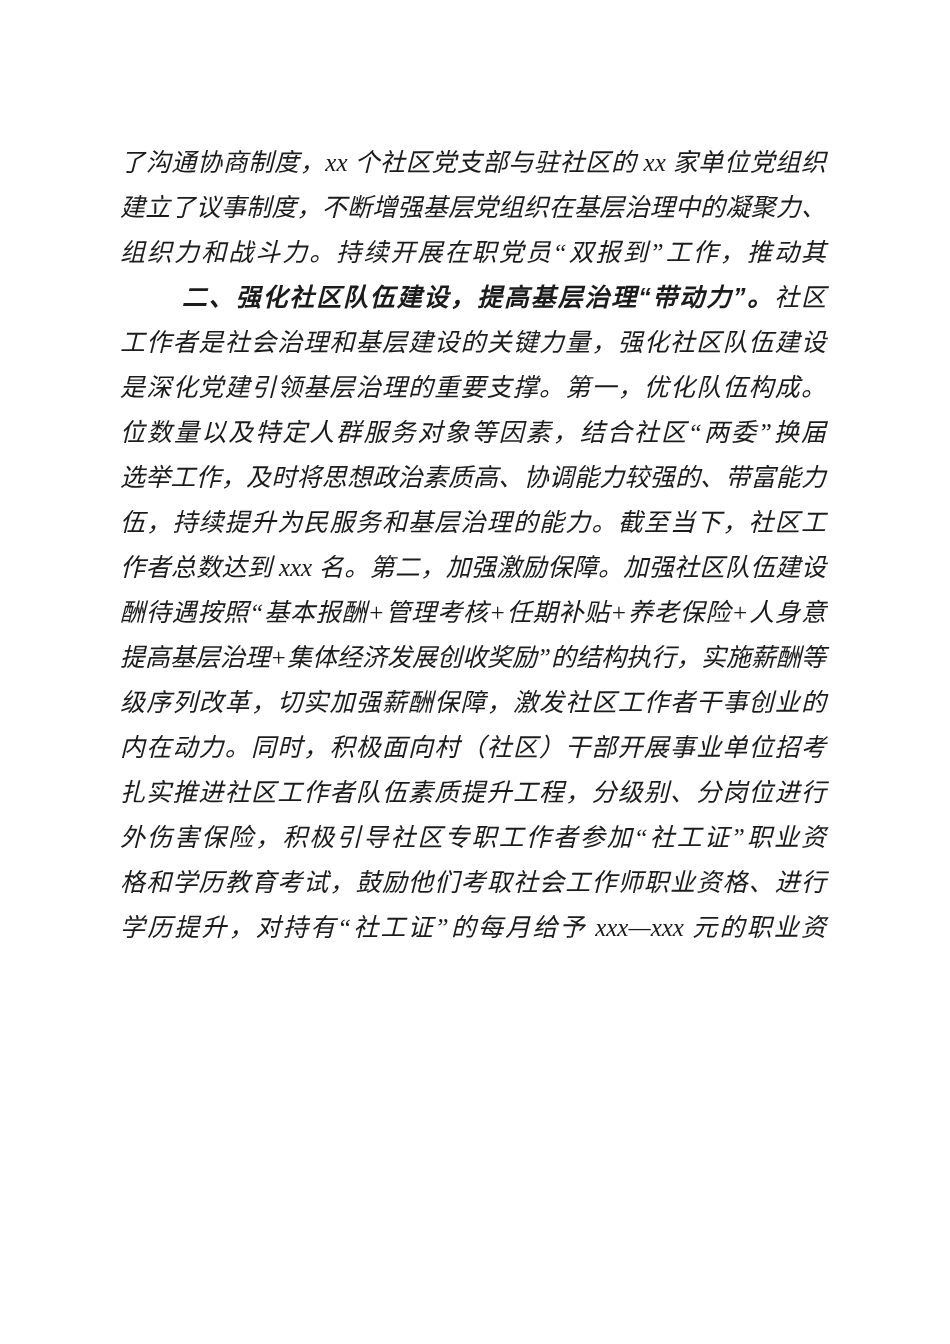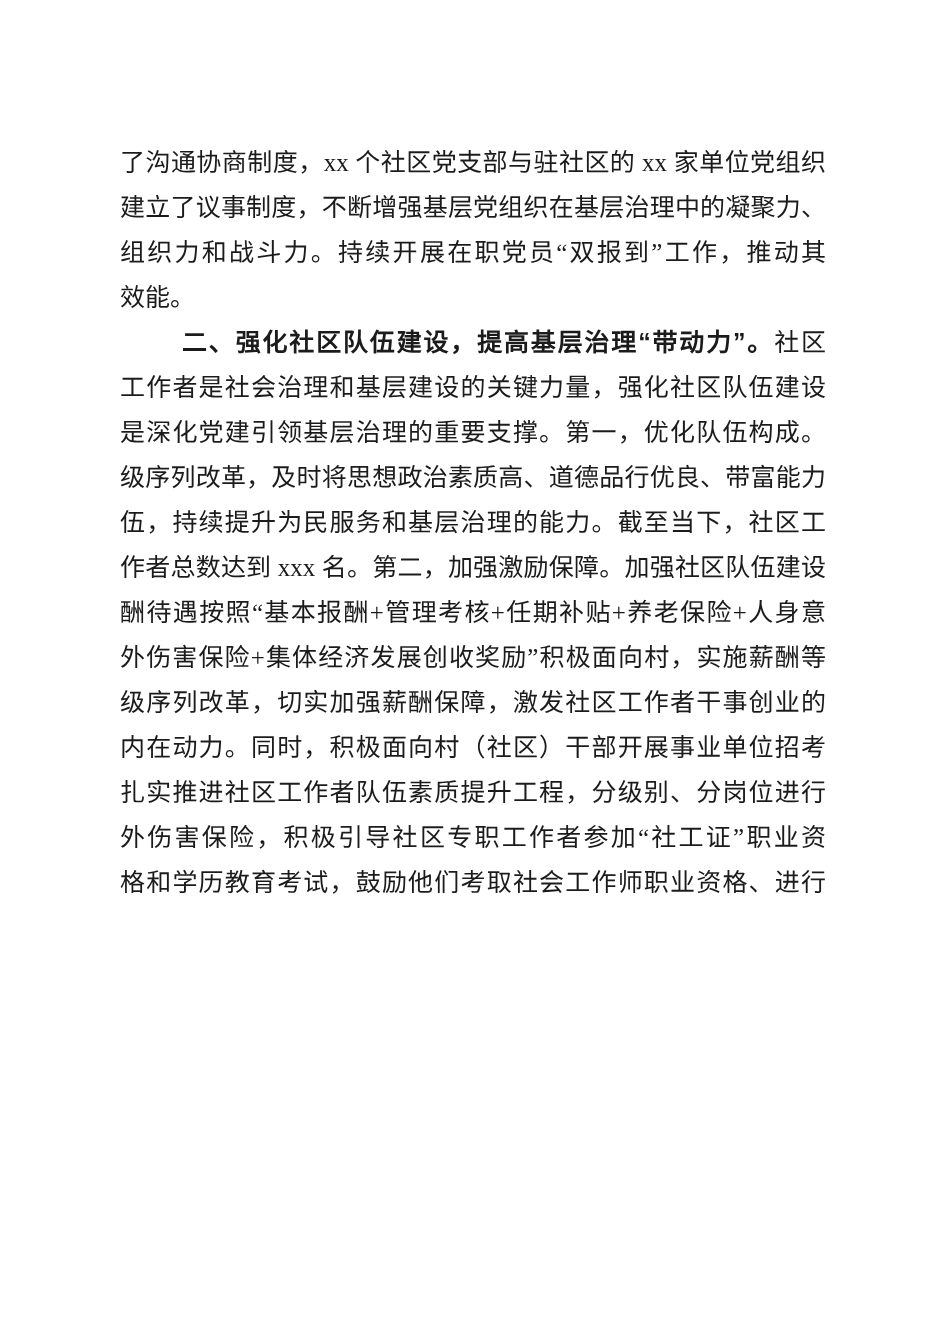--- a/index.html
+++ b/index.html
@@ -21,20 +21,21 @@
     top: 140px;
     width: 706px;
     font-size: 25px;
     color: #1b1b1b;
   }
   .line {
     height: 45px;
     line-height: 45px;
     white-space: nowrap;
     overflow: visible;
+    font-style: italic;
   }
   .line.justify {
     white-space: normal;
     text-align: justify;
     text-align-last: justify;
     text-justify: inter-character;
   }
   .line.indent {
     text-indent: 2em;
   }
@@ -45,28 +46,29 @@
   }
 </style>
 </head>
 <body>
 
 <div class="page">
   <div class="doc-body" style="color: rgb(27, 27, 27);">
       <div class="line justify"><span class="seg">了沟通协商制度，xx 个社区党支部与驻社区的 xx 家单位党组织</span></div>
       <div class="line justify"><span class="seg">建立了议事制度，不断增强基层党组织在基层治理中的凝聚力、</span></div>
       <div class="line justify"><span class="seg">组织力和战斗力。持续开展在职党员“双报到”工作，推动其</span></div>
-      <div class="line"><span class="seg">效能。</span></div>
       <div class="line justify indent"><span class="seg bold">二、强化社区队伍建设，提高基层治理“带动力”。</span><span class="seg">社区</span></div>
       <div class="line justify"><span class="seg">工作者是社会治理和基层建设的关键力量，强化社区队伍建设</span></div>
       <div class="line justify"><span class="seg">是深化党建引领基层治理的重要支撑。第一，优化队伍构成。</span></div>
-      <div class="line justify"><span class="seg">级序列改革，及时将思想政治素质高、道德品行优良、带富能力</span></div>
+      <div class="line justify"><span class="seg">位数量以及特定人群服务对象等因素，结合社区“两委”换届</span></div>
+      <div class="line justify"><span class="seg">选举工作，及时将思想政治素质高、协调能力较强的、带富能力</span></div>
       <div class="line justify"><span class="seg">伍，持续提升为民服务和基层治理的能力。截至当下，社区工</span></div>
       <div class="line justify"><span class="seg">作者总数达到 xxx 名。第二，加强激励保障。加强社区队伍建设</span></div>
       <div class="line justify"><span class="seg">酬待遇按照“基本报酬+管理考核+任期补贴+养老保险+人身意</span></div>
-      <div class="line justify"><span class="seg">外伤害保险+集体经济发展创收奖励”积极面向村，实施薪酬等</span></div>
+      <div class="line justify"><span class="seg">提高基层治理+集体经济发展创收奖励”的结构执行，实施薪酬等</span></div>
       <div class="line justify"><span class="seg">级序列改革，切实加强薪酬保障，激发社区工作者干事创业的</span></div>
       <div class="line justify"><span class="seg">内在动力。同时，积极面向村（社区）干部开展事业单位招考</span></div>
       <div class="line justify"><span class="seg">扎实推进社区工作者队伍素质提升工程，分级别、分岗位进行</span></div>
       <div class="line justify"><span class="seg">外伤害保险，积极引导社区专职工作者参加“社工证”职业资</span></div>
       <div class="line justify"><span class="seg">格和学历教育考试，鼓励他们考取社会工作师职业资格、进行</span></div>
+      <div class="line justify"><span class="seg">学历提升，对持有“社工证”的每月给予 xxx—xxx 元的职业资</span></div>
     </div>
 </div>
 
 </body></html>

